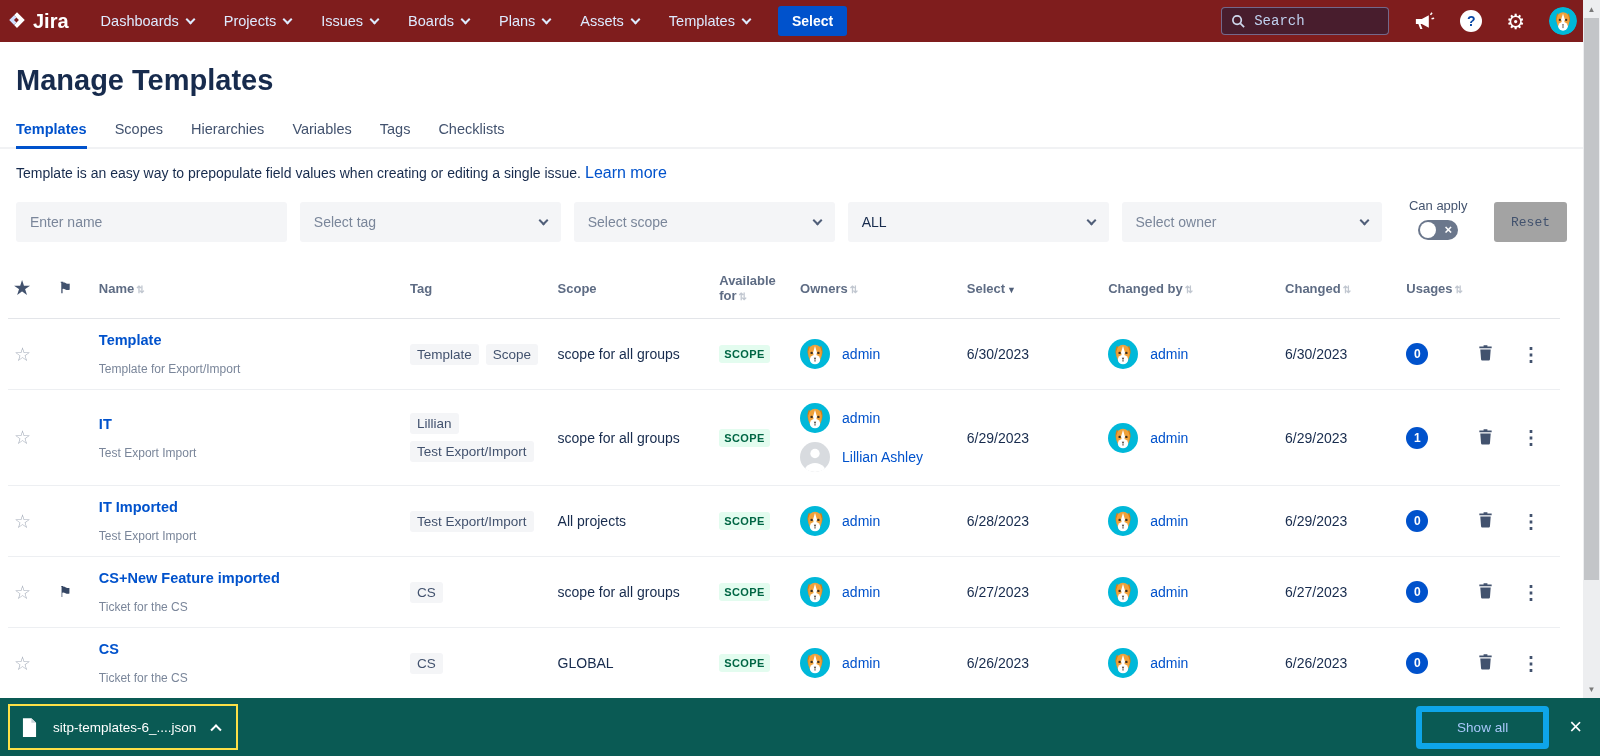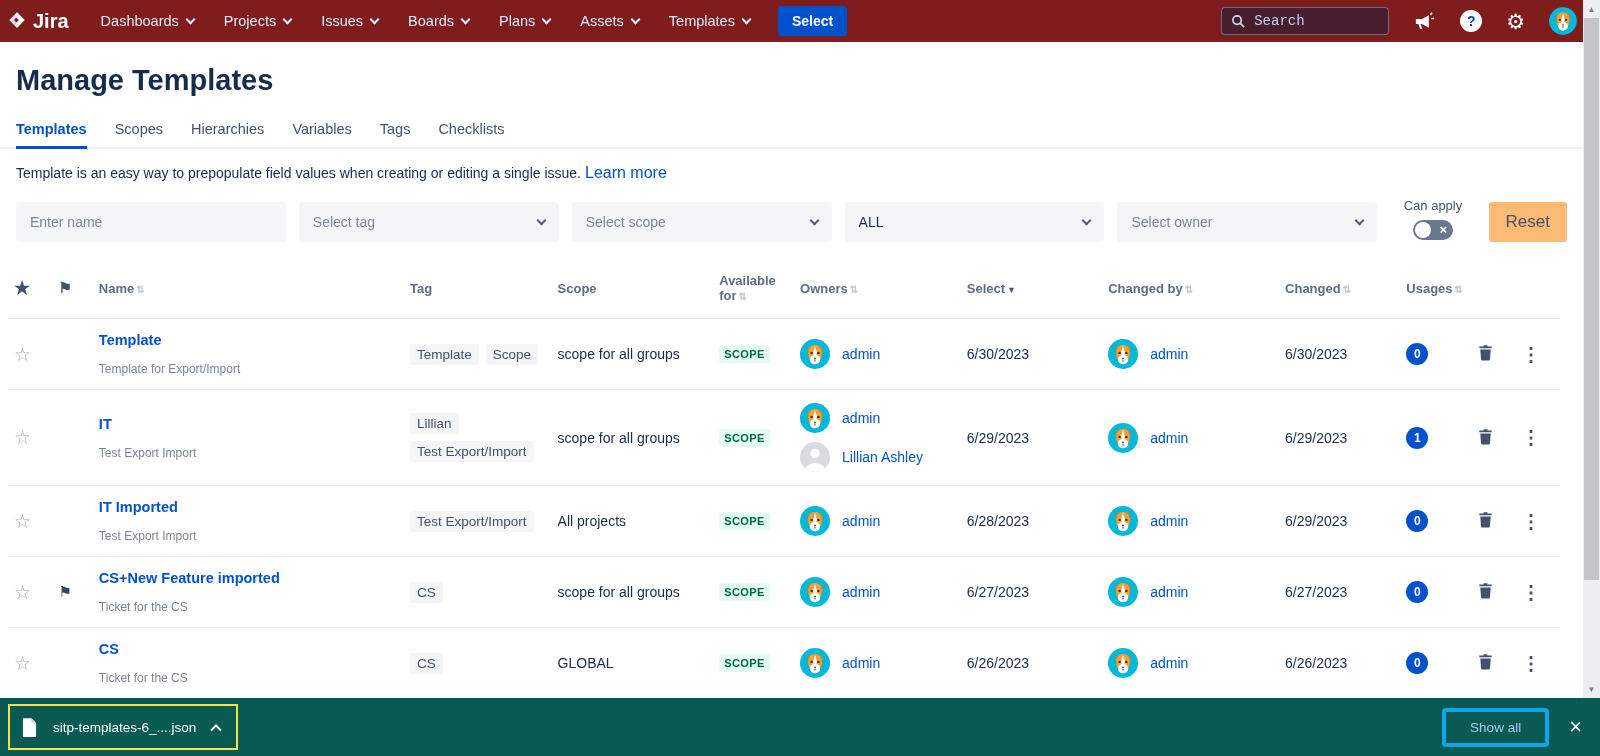--- a/index.html
+++ b/index.html
@@ -54,22 +54,22 @@
   .filter-box input::placeholder { color:#7A869A; }
   .filter-box .sel-chev { color:#505F79; }
   .filter-box .value.selected { color:#172B4D; }
   .w-name{width:272px;} .w-tag{width:262px;} .w-scope{width:262px;} .w-avail{width:262px;} .w-owner{width:262px;}
   .canapply { display:flex; flex-direction:column; align-items:center; gap:7px; width:86px; padding-bottom:2px; }
   .canapply .lbl { font-size:13px; color:#44546F; }
   .toggle { width:40px; height:20px; border-radius:10px; background:#6B778C; position:relative; cursor:pointer; }
   .toggle .knob { position:absolute; left:2px; top:2px; width:16px; height:16px; border-radius:50%; background:#fff; }
   .toggle .xmark { position:absolute; right:6px; top:50%; transform:translateY(-52%); color:#fff; font-size:13px;
                    font-weight:bold; line-height:1; }
-  .reset-btn { height:40px; padding:0 17px; background:#fdba74; border:none; border-radius:3px; font-family:Liberation Sans, sans-serif;
-               font-size:17px; color:#42526E; cursor:pointer; }
+  .reset-btn { height:40px; padding:0 17px; background:#a3a3a3; border:none; border-radius:3px; font-family:Liberation Mono, monospace;
+               font-size:13px; color:#42526E; cursor:pointer; }
 
   
   .tbl { width:1552px; margin:16px 0 0 8px; border-collapse:collapse; table-layout:fixed; }
   .tbl th { font-size:13px; color:#5E6C84; font-weight:600; text-align:left; padding:15px 6px;
             vertical-align:middle; border-bottom:1px solid #E3E5E9; }
   .tbl td { padding:13px 6px; vertical-align:middle; border-bottom:1px solid #EDEFF2; font-size:14px; }
   .sort { color:#C1C7D0; font-size:10px; margin-left:2px; }
   .sort.active { color:#505F79; font-size:9px; }
   .th-star { color:#42526E; font-size:18px; }
   .th-flag { color:#42526E; font-size:15px; }
@@ -101,22 +101,22 @@
 
   
   .dlbar { position:absolute; left:0; bottom:0; width:1600px; height:58px; background:#0A5A54; display:flex;
            align-items:center; z-index:5; }
   .dl-annotation { margin-left:8px; border:2px solid #fde047; display:flex; align-items:center; gap:16px;
                    height:46px; padding:0 16px 0 12px; cursor:pointer; }
   .dl-name { color:#fff; font-size:13.5px; }
   .dl-caret { width:8px; height:8px; border-left:2px solid #fff; border-top:2px solid #fff;
               transform:rotate(45deg) translate(2px,2px); }
   .dl-right { margin-left:auto; display:flex; align-items:center; gap:20px; margin-right:18px; }
-  .showall-btn { background:transparent; border:4px solid #0ea5e9; color:#A8C7FA; font-family:inherit;
-                 font-size:13.5px; padding:8px 24px; border-radius:4px; cursor:pointer; }
+  .showall-btn { background:transparent; border:6px solid #0ea5e9; color:#A8C7FA; font-family:inherit;
+                 font-size:13.5px; padding:8px 35px; border-radius:4px; cursor:pointer; }
   .dl-close { color:#fff; font-size:22px; line-height:1; cursor:pointer; }
 </style>
 </head>
 <body>
 
 <nav class="topnav">
   <div class="brand">
     <span style="line-height:0;">
       <svg viewBox="0 0 24 24" width="22" height="22">
         <path d="M12 2.5l8.5 8.5-8.5 8.5-3.2-3.2 5.3-5.3-5.3-5.3z" fill="#fff"></path>

